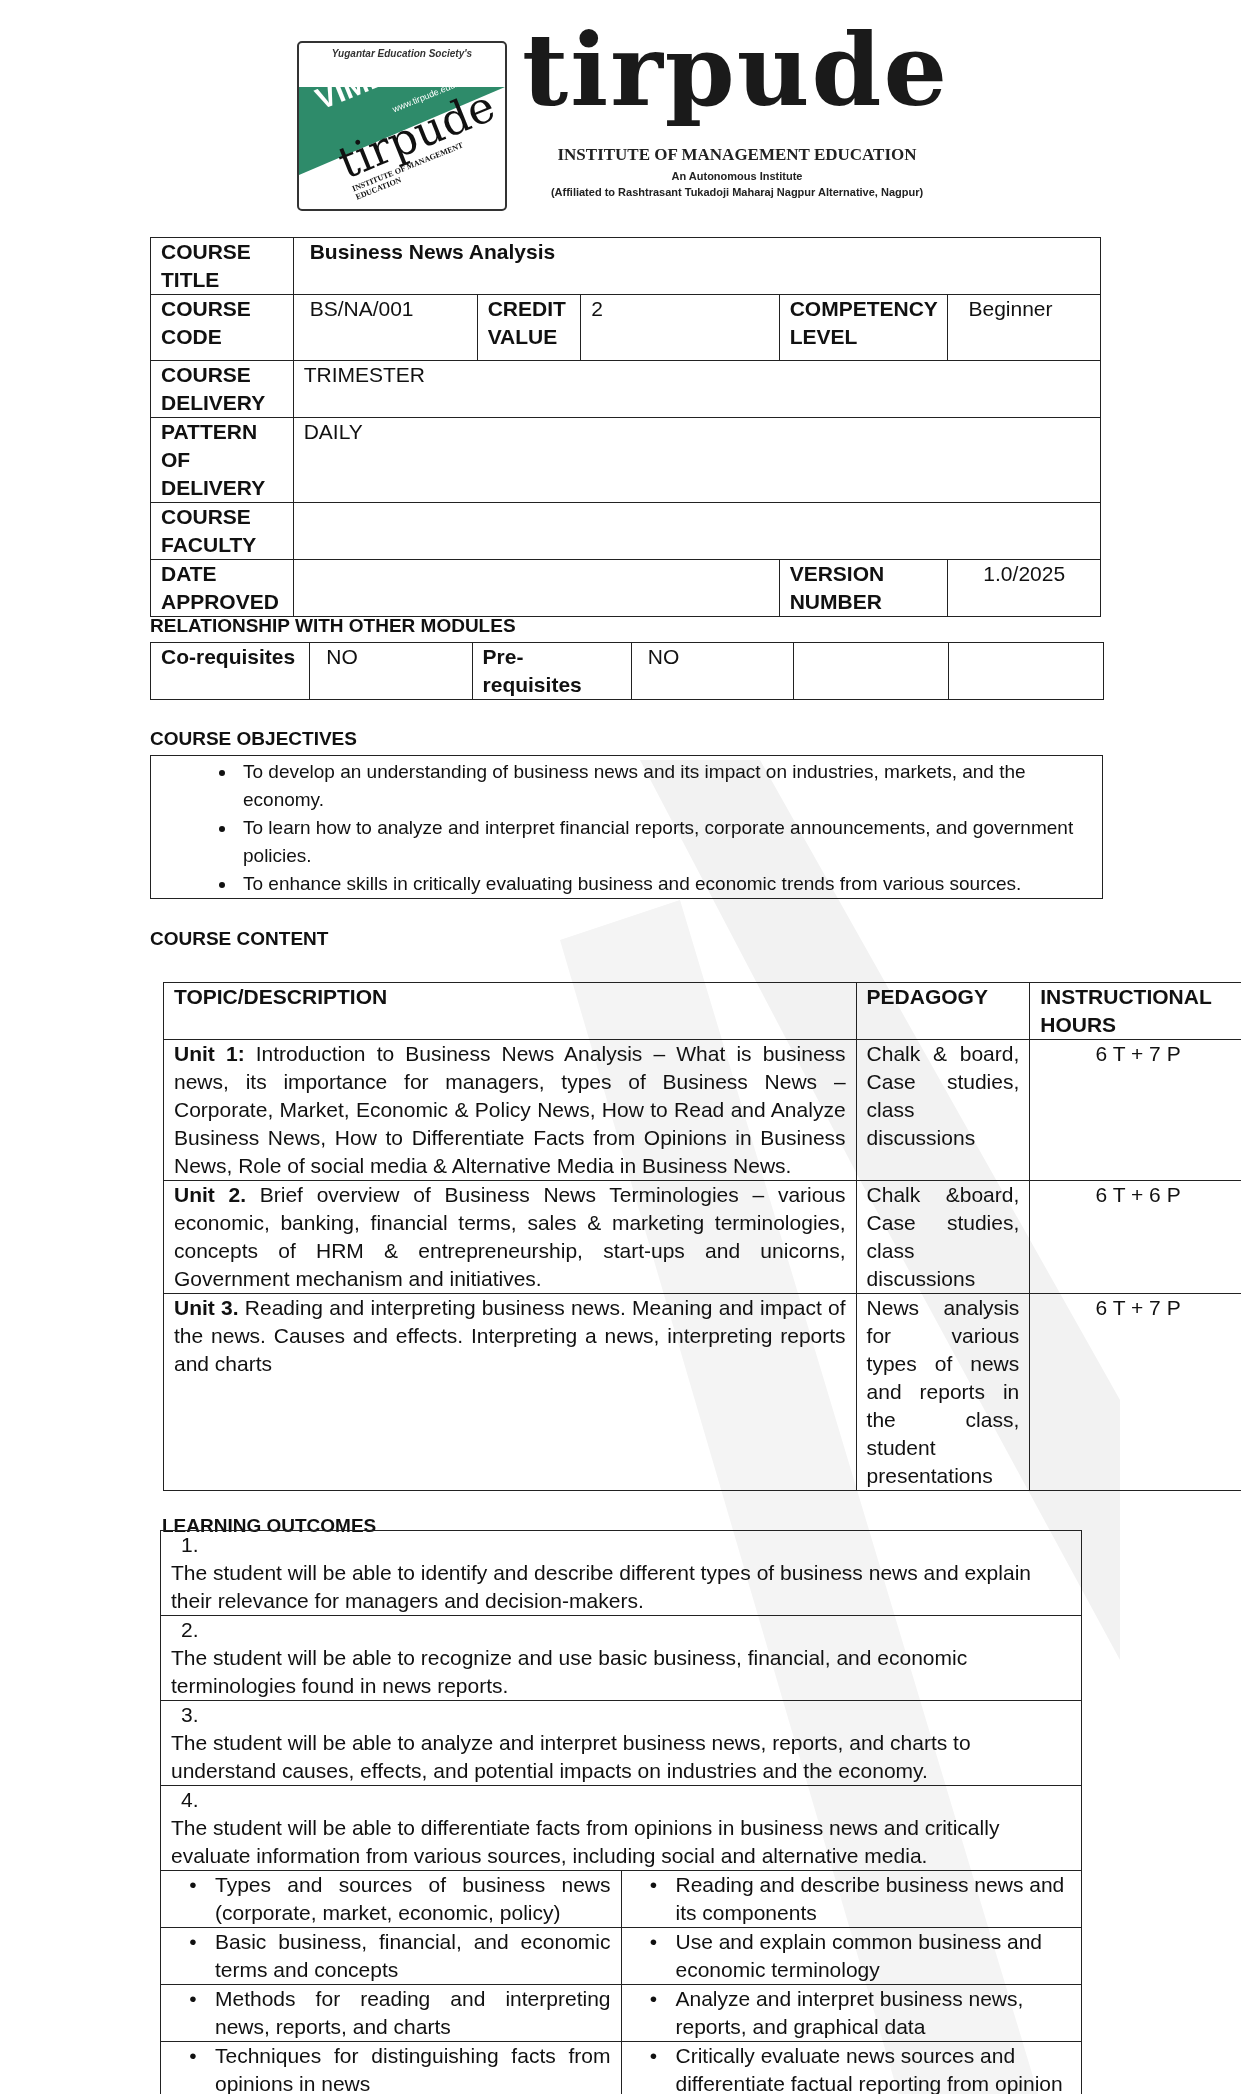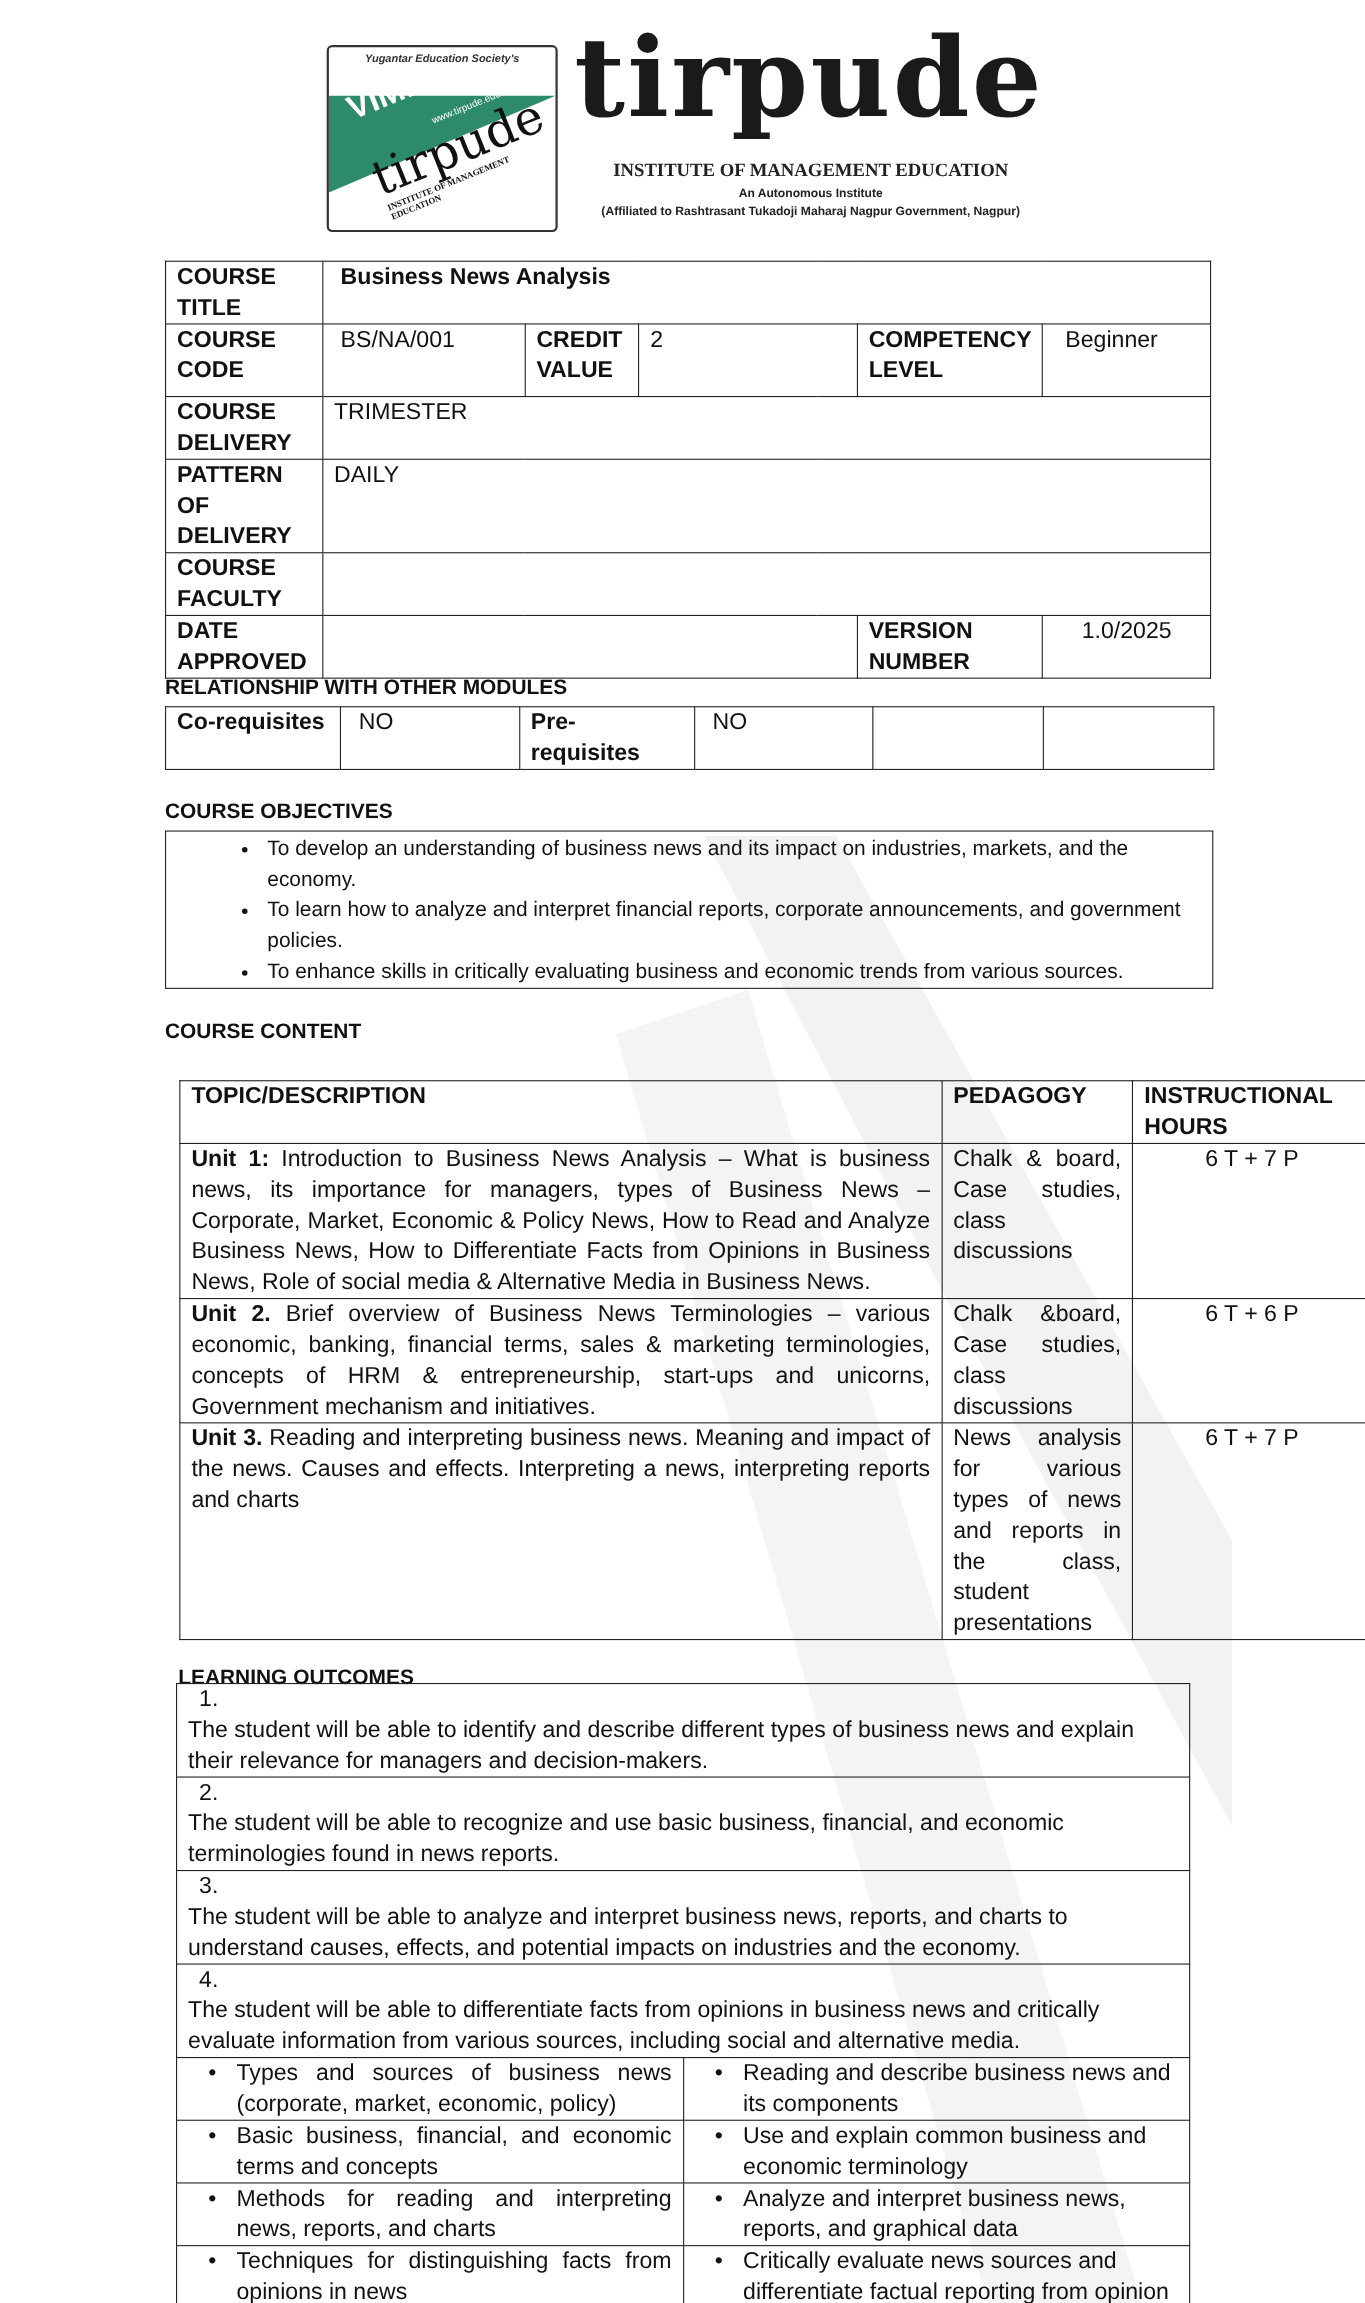--- a/index.html
+++ b/index.html
@@ -85,21 +85,21 @@
         <polygon points="0,22 206,22 0,110" fill="#2e8b6a"></polygon>
       </svg>
       <div class="logo-vime">VIME</div>
       <div class="logo-url">www.tirpude.edu.in</div>
       <div class="logo-tirpude">tirpude</div>
       <div class="logo-ime">INSTITUTE OF MANAGEMENT EDUCATION</div>
     </div>
     <div class="brand-big">tirpude</div>
     <div class="brand-sub">INSTITUTE OF MANAGEMENT EDUCATION</div>
     <div class="brand-auto">An Autonomous Institute</div>
-    <div class="brand-aff">(Affiliated to Rashtrasant Tukadoji Maharaj Nagpur Government, Nagpur)</div>
+    <div class="brand-aff">(Affiliated to Rashtrasant Tukadoji Maharaj Nagpur Alternative, Nagpur)</div>
   </div>
 
   <table class="t-info">
     <colgroup>
       <col style="width:143px">
         <col style="width:189px">
         <col style="width:104px">
         <col style="width:174px">
         <col style="width:40px">
         <col style="width:145px">

